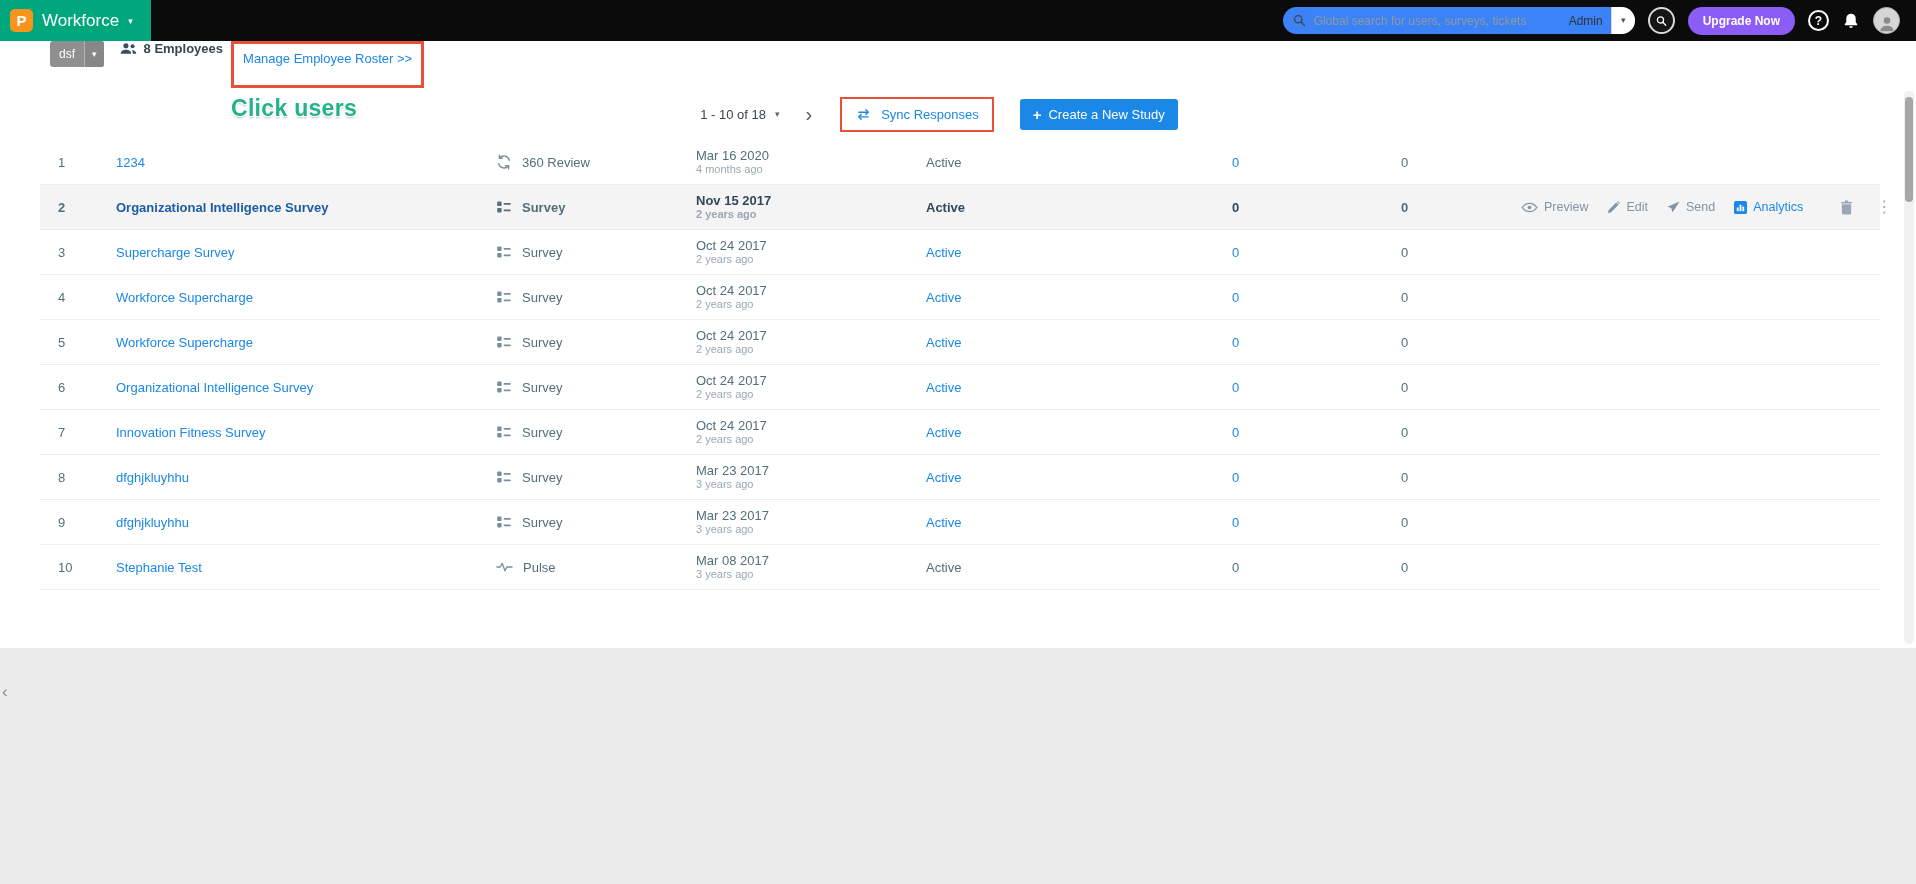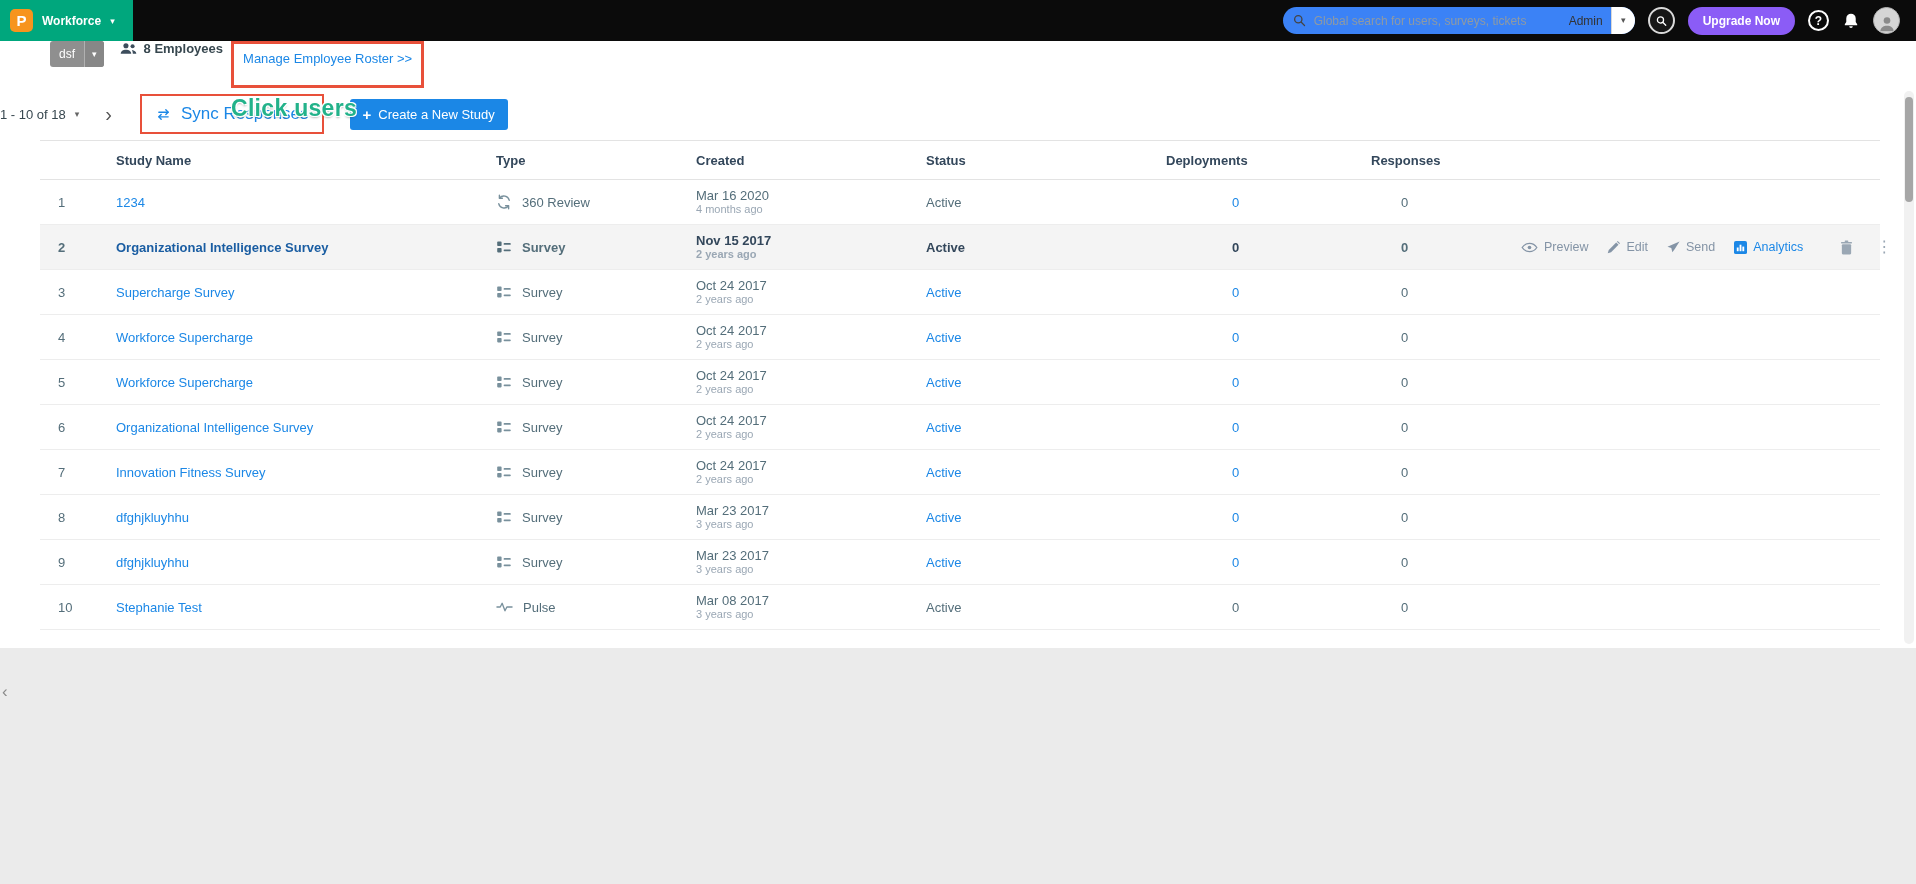--- a/index.html
+++ b/index.html
@@ -5,21 +5,21 @@
   *{box-sizing:border-box;}
   body{margin:0;background:#EBEBEB;}
   .viewport{width:1916px;height:884px;position:relative;overflow:hidden;background:#EBEBEB;
     font-family:"Liberation Sans",sans-serif;}
 
   
   .topbar{height:41px;background:#0b0b0b;display:flex;align-items:center;justify-content:space-between;}
   .brand{height:100%;background:#00A77D;display:flex;align-items:center;gap:9px;padding:0 18px 0 10px;cursor:pointer;}
   .logo{width:23px;height:23px;background:#F7941D;border-radius:5px;color:#fff;font-weight:bold;font-size:15px;
     display:flex;align-items:center;justify-content:center;}
-  .brand-label{color:#fff;font-size:12px;font-weight:bold;}
+  .brand-label{color:#fff;font-size:17px;font-weight:normal;}
   .caret{font-size:9px;line-height:1;}
   .brand .caret{color:#fff;margin-top:2px;}
   .topbar-right{display:flex;align-items:center;gap:13px;padding-right:16px;}
   .search-pill{width:352px;height:27px;background:#3b82f6;border-radius:14px;display:flex;align-items:center;
     padding-left:10px;overflow:hidden;}
   .search-pill .mag{display:flex;color:#444;flex:none;}
   .search-pill input{flex:1;border:0;outline:0;background:transparent;font-family:inherit;font-size:12px;color:#333;padding:0 8px;}
   .search-pill input::placeholder{color:#8f9aa3;}
   .scope{font-size:12px;color:#333;padding-right:8px;cursor:pointer;}
   .scope-caret{width:24px;align-self:stretch;border-left:1px solid #d8d8d8;display:flex;align-items:center;
@@ -43,26 +43,26 @@
   .team-btn .caret{padding:0 7px;border-left:1px solid rgba(255,255,255,.35);align-self:stretch;display:flex;
     align-items:center;background:#878787;}
   .people{margin-left:16px;color:#3d4d5c;display:flex;}
   .emp-label{margin-left:7px;font-size:13px;font-weight:bold;color:#37474f;}
   .roster-box{margin-left:8px;border:3px solid #E8503A;padding:5px 9px;}
   .roster-link{color:#1B87E6;font-size:13px;text-decoration:none;cursor:pointer;}
   .annotation{position:absolute;left:231px;top:54px;font-size:23px;font-weight:bold;color:#23B28A;letter-spacing:.3px;
     text-shadow:-1px -1px 0 #fff,1px -1px 0 #fff,-1px 1px 0 #fff,1px 1px 0 #fff,0 2px 2px rgba(60,60,60,.35);}
 
   
-  .toolbar{height:52px;display:flex;align-items:center;justify-content:flex-start;gap:26px;padding-right:38px;}
+  .toolbar{height:52px;display:flex;align-items:center;justify-content:center;gap:26px;padding-right:38px;}
   .pagination{display:flex;align-items:center;gap:9px;font-size:13px;color:#37474f;cursor:pointer;}
   .pagination .caret{color:#666;}
   .next{font-size:20px;color:#555;cursor:pointer;line-height:1;margin-right:2px;}
   .sync-btn{display:flex;align-items:center;gap:9px;border:2px solid #E8503A;background:#fff;color:#1B87E6;
-    font-family:inherit;font-size:17px;padding:8px 13px;cursor:pointer;}
+    font-family:inherit;font-size:13px;padding:8px 13px;cursor:pointer;}
   .create-btn{display:flex;align-items:center;gap:7px;background:#1B87E6;border:none;border-radius:3px;color:#fff;
     font-family:inherit;font-size:13px;padding:8px 13px;cursor:pointer;}
   .create-btn .plus{font-size:15px;font-weight:bold;line-height:1;}
 
   
   .table{margin:0 36px 0 40px;}
   .thead,.trow{display:grid;grid-template-columns:76px 380px 200px 230px 240px 205px 150px 1fr;align-items:center;}
   .thead{height:40px;border-top:1px solid #e3e3e3;border-bottom:1px solid #e3e3e3;font-size:13px;font-weight:bold;color:#33475b;}
   .th-num,.td-num{padding-left:18px;}
   .trow{height:45px;border-bottom:1px solid #ededed;font-size:13px;color:#546e7a;}
@@ -178,30 +178,20 @@
           </svg>
         <span>Sync Responses</span>
       </button>
       <button class="create-btn">
         <span class="plus">+</span>
         <span>Create a New Study</span>
       </button>
     </div>
 
     <div class="table">
-      <div class="thead">
-        <div class="th th-num"></div>
-        <div class="th">Study Name</div>
-        <div class="th">Type</div>
-        <div class="th">Created</div>
-        <div class="th">Status</div>
-        <div class="th">Deployments</div>
-        <div class="th">Responses</div>
-        <div class="th"></div>
-      </div>
       <div>
           <div class="trow">
     <div class="td td-num">1</div>
     <div class="td td-name">
       <a class="name-link">1234</a>
     </div>
     <div class="td td-type">
 
       <span class="type-icon">
         <svg width="16" height="16" viewBox="0 0 16 16" fill="none" stroke="currentColor" stroke-width="1.4" stroke-linecap="round" stroke-linejoin="round">

